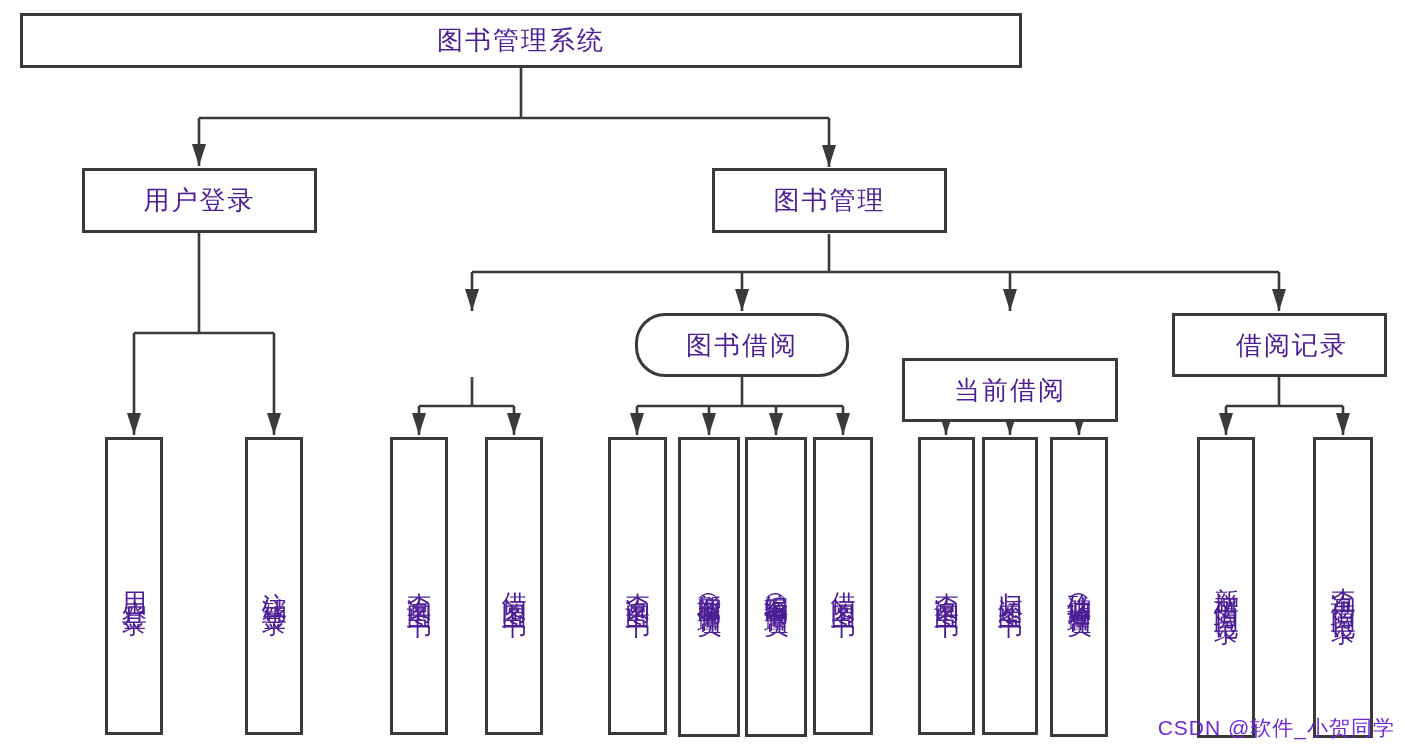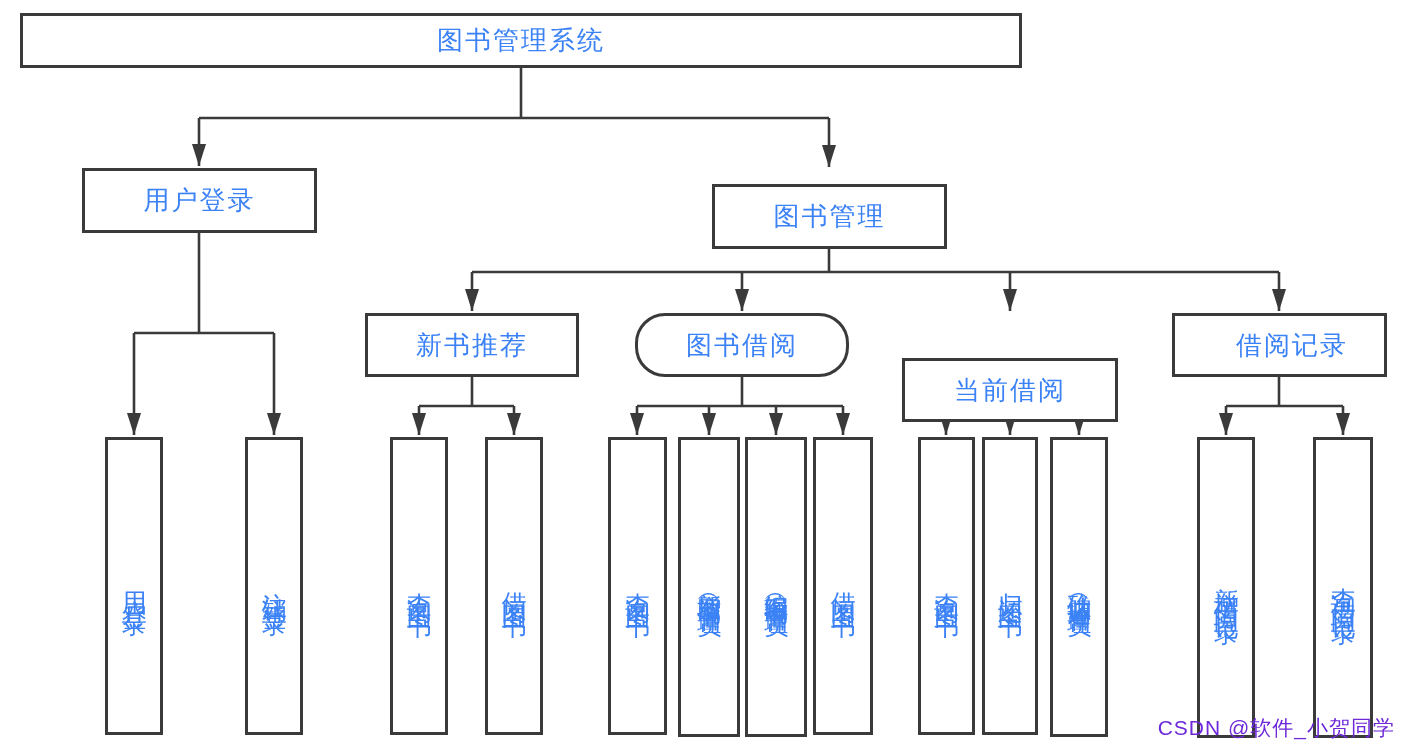--- a/index.html
+++ b/index.html
@@ -15,21 +15,21 @@
     position: absolute;
     left: 0; top: 0;
     width: 1405px; height: 747px;
     z-index: 0;
   }
   .node {
     position: absolute;
     box-sizing: border-box;
     background: #ffffff;
     border: 3px solid #3a3a3a;
-    color: #3b82f6;
+    color: #4c1d95;
     display: flex;
     align-items: center;
     justify-content: center;
     z-index: 1;
     line-height: 1.1;
   }
   .hl { font-size: 26px; letter-spacing: 2px; }
   .leaf {
     writing-mode: vertical-rl;
     text-orientation: mixed;
@@ -99,23 +99,22 @@
       <path d="M1279 377 V406"></path>
       <path d="M1226 406 H1343"></path>
       <path d="M1226 406 V435" marker-end="url(#arw)"></path>
       <path d="M1343 406 V435" marker-end="url(#arw)"></path>
     </g>
   </svg>
 
   <div class="node hl" style="left:20px; top:13px; width:1002px; height:55px;">图书管理系统</div>
 
   <div class="node hl" style="left:82px; top:168px; width:235px; height:65px;">用户登录</div>
-  <div class="node hl" style="left:712px; top:184px; width:235px; height:65px;">图书管理</div>
+  <div class="node hl" style="left:712px; top:168px; width:235px; height:65px;">图书管理</div>
 
-  <div class="node hl" style="left:365px; top:313px; width:214px; height:64px;">新书推荐</div>
   <div class="node hl" style="left:635px; top:313px; width:214px; height:64px;border-radius:30px;">图书借阅</div>
   <div class="node hl" style="left:902px; top:313px; width:216px; height:64px;margin-top:45px;">当前借阅</div>
   <div class="node hl" style="left:1172px; top:313px; width:215px; height:64px;padding-left:25px;">借阅记录</div>
 
   <div class="node leaf" style="left:105px; top:437px; width:58px; height:298px;">用户登录</div>
   <div class="node leaf" style="left:245px; top:437px; width:58px; height:298px;">注销登录</div>
 
   <div class="node leaf" style="left:390px; top:437px; width:58px; height:298px;">查询图书</div>
   <div class="node leaf" style="left:485px; top:437px; width:58px; height:298px;">借阅图书</div>
 

